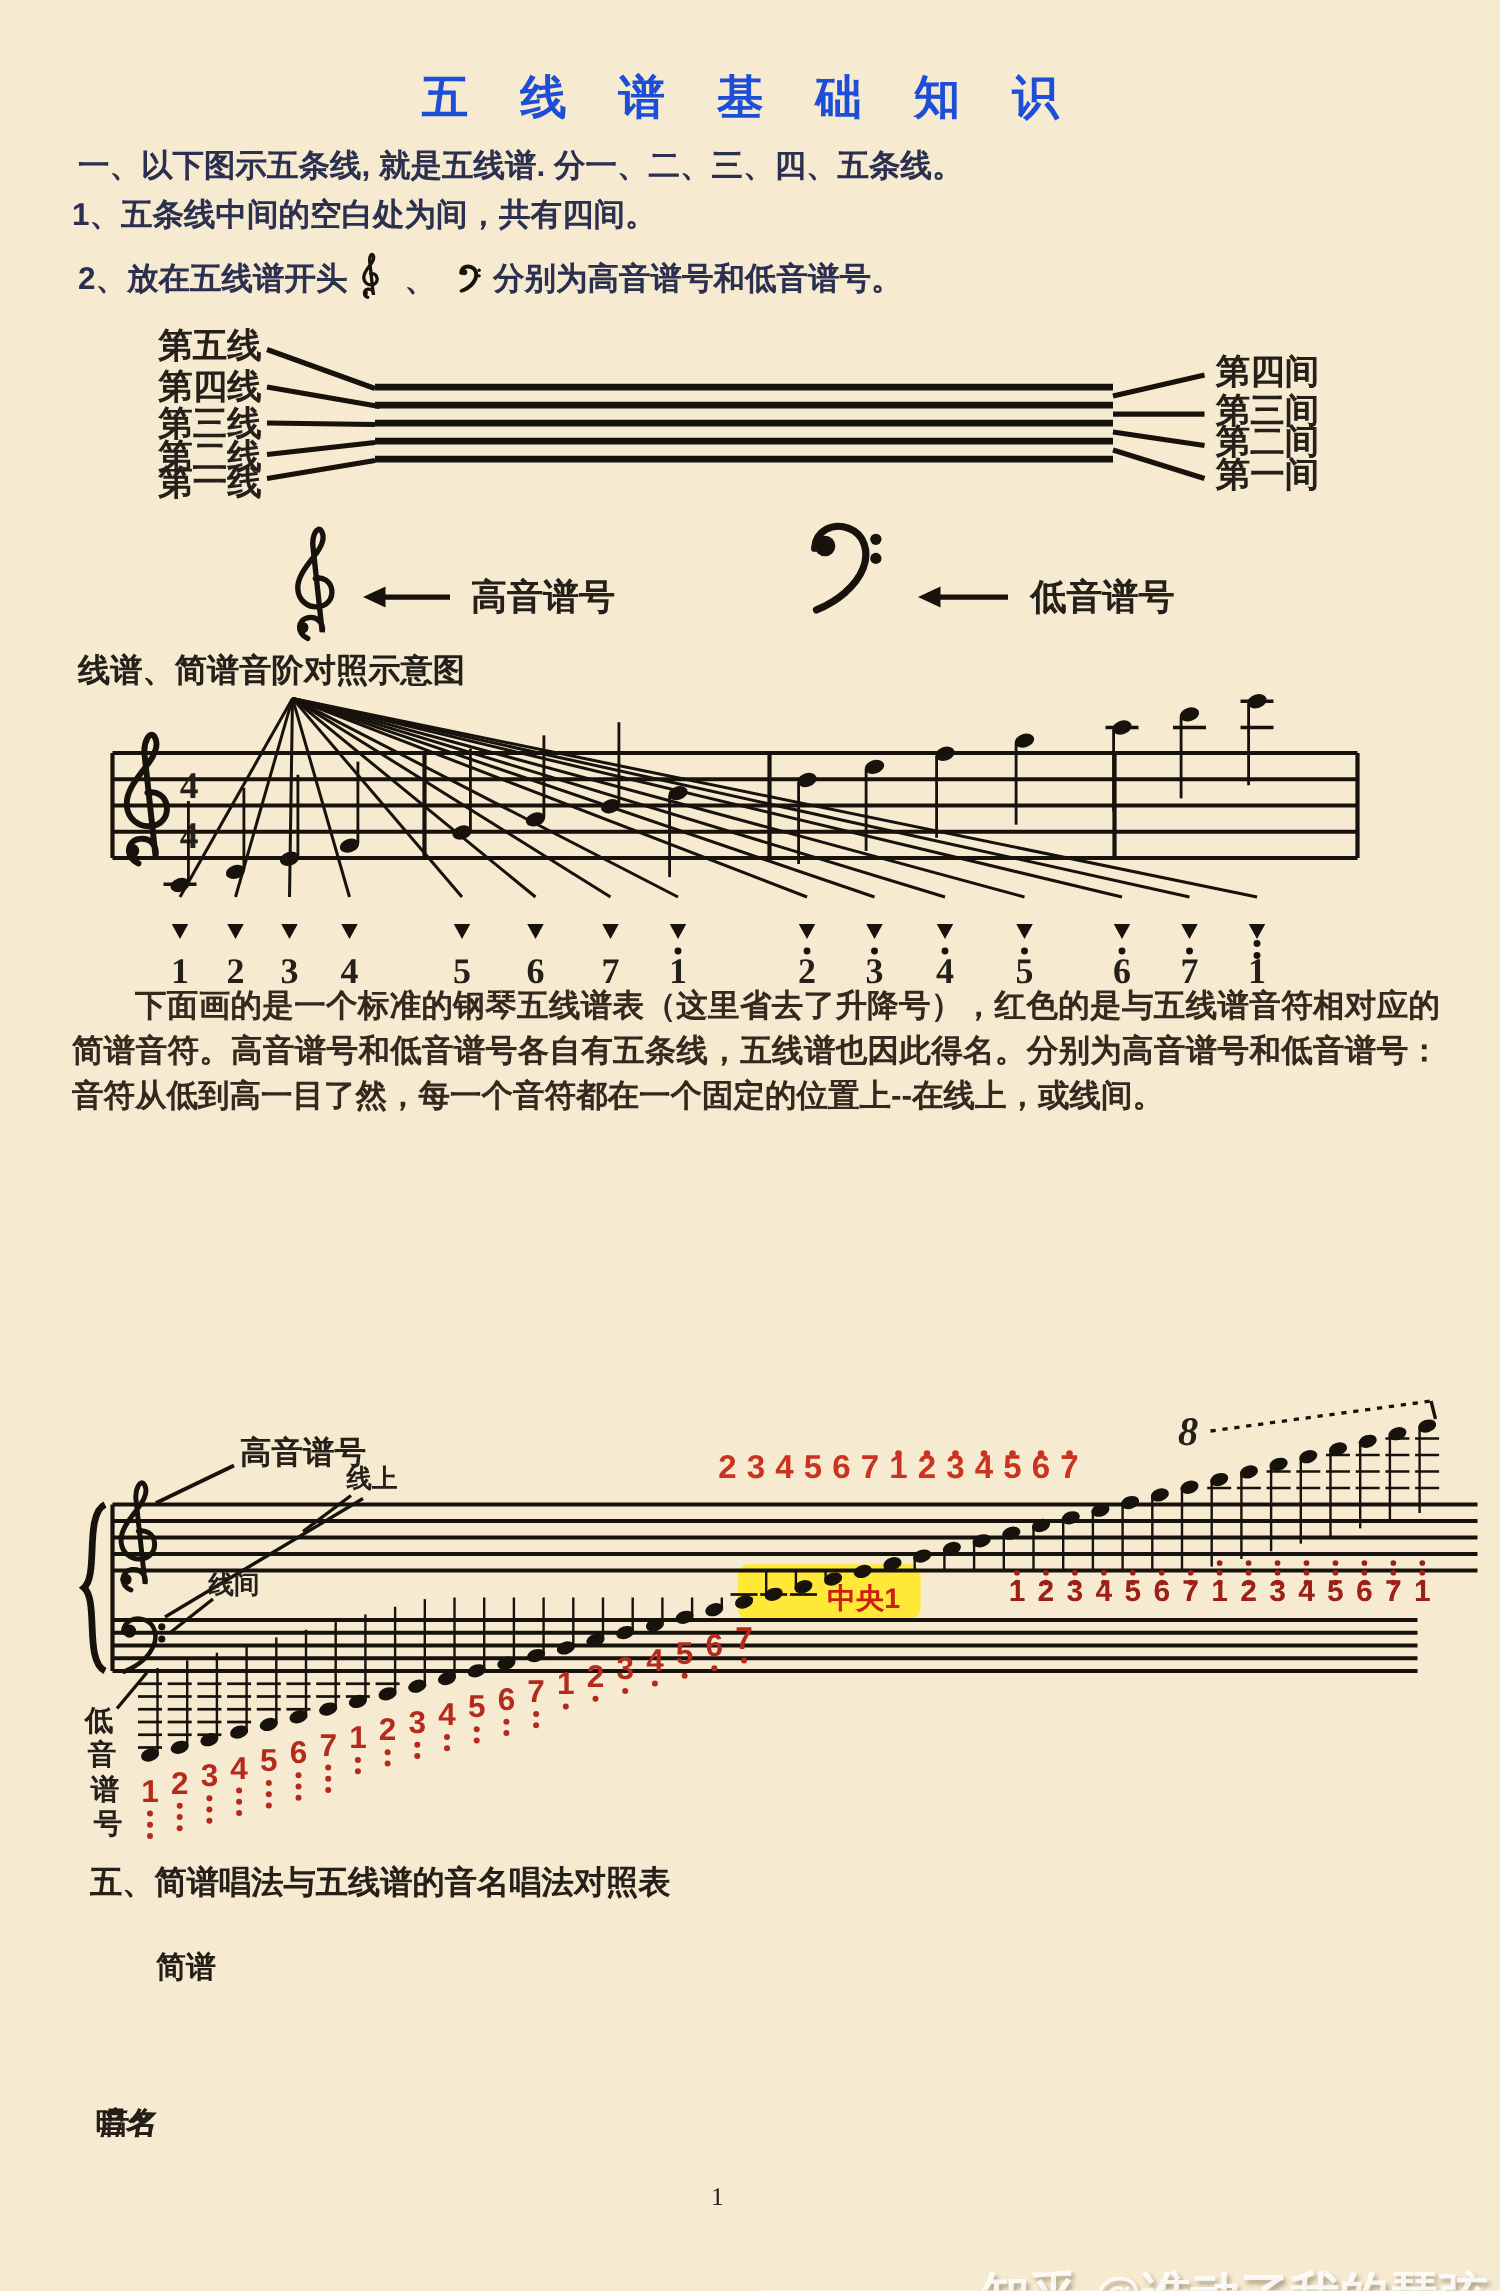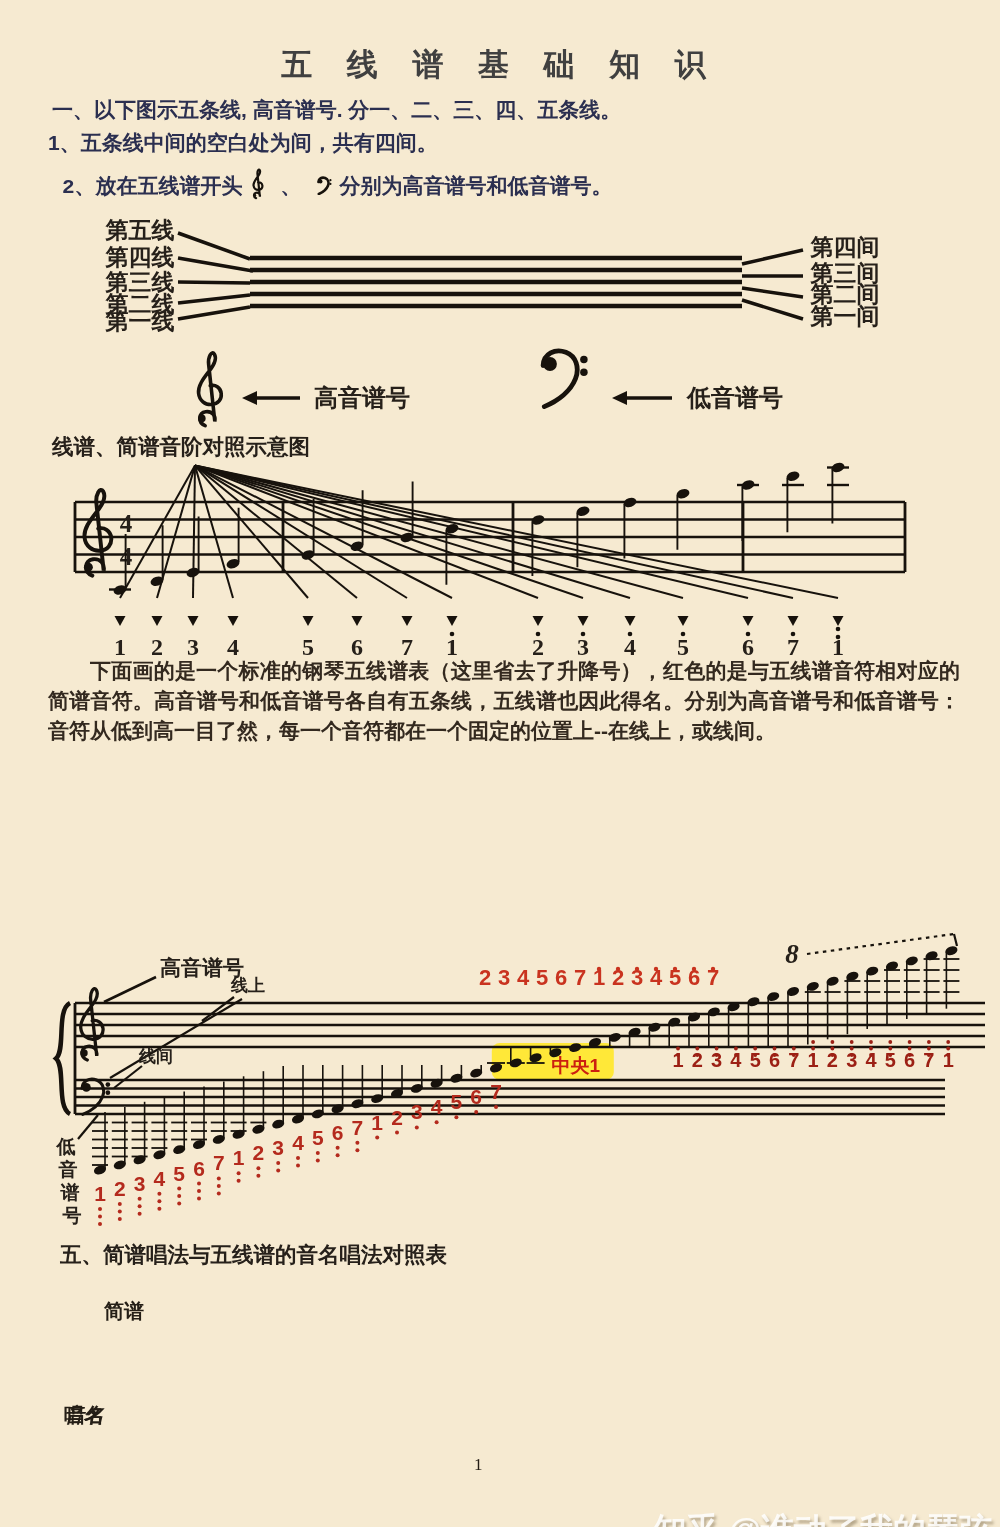--- a/index.html
+++ b/index.html
@@ -1,39 +1,39 @@
 <!DOCTYPE html>
 <html><head>
 <meta charset="utf-8">
 <style>
   html,body{margin:0;padding:0;}
   #page{position:relative;width:1000px;height:1527px;background:#f6ead1;overflow:hidden;
         font-family:"Liberation Sans",sans-serif;color:#241e16;}
   .abs{position:absolute;}
-  .title{width:1000px;text-align:center;font-size:31px;font-weight:800;color:#404040;letter-spacing:13px;}
+  .title{width:1000px;text-align:center;font-size:31px;font-weight:800;color:#1d4ed8;letter-spacing:13px;}
   .intro{font-size:21px;font-weight:700;color:#2b2f50;white-space:nowrap;}
   .heading{font-size:21.5px;font-weight:800;color:#26201a;}
   .para{width:912px;font-size:21px;font-weight:600;color:#33291f;line-height:30px;text-indent:2em;text-align:justify;}
   .rowlabel{font-size:20px;font-weight:800;color:#241e16;}
   .pagenum{font-size:17px;font-family:"Liberation Serif",serif;color:#221c15;}
   .watermark{font-size:33px;font-weight:700;color:rgba(255,255,255,0.86);
              text-shadow:2px 3px 3px rgba(135,118,88,0.6);white-space:nowrap;margin-top:48px;}
   .inline-clef{display:inline-block;vertical-align:middle;margin:0 4px;}
   svg text{user-select:none;}
 </style>
 </head>
 <body>
 
 <div id="page">
 
   <div class="abs title" style="top:44px;left:0;">五 线 谱 基 础 知 识</div>
 
-  <div class="abs intro" style="top:96px;left:52px;">一、以下图示五条线, 高音谱号. 分一、二、三、四、五条线。</div>
+  <div class="abs intro" style="top:96px;left:52px;">一、以下图示五条线, 就是五线谱. 分一、二、三、四、五条线。</div>
   <div class="abs intro" style="top:129px;left:48px;">1、五条线中间的空白处为间，共有四间。</div>
-  <div class="abs intro" style="top:166px;left:62px;font-family:Liberation Mono, monospace;">
+  <div class="abs intro" style="top:166px;left:52px;">
     <span>2、放在五线谱开头</span><span class="inline-clef"><svg id="inline-treble" width="22" height="36" viewBox="0 0 22 36">
           <g transform="translate(11,19) scale(0.44)">
             <path d="M -4.3,30 C -11,27.5 -10.5,18.5 -3.8,17.6 C 1.8,16.9 5.2,21 4.3,26.2 L -1.2,-24.5 C -2,-31.5 1.6,-37.5 3.9,-33.8 C 6.3,-29.8 3.5,-24 -0.6,-18.8 C -6.5,-11.3 -10.8,-5.4 -10.2,1 C -9.6,7.6 -4.2,11.6 1.4,11.2 C 7.4,10.8 10.6,6.3 10,1.2 C 9.4,-4 4.6,-7 0.2,-5.6" fill="none" stroke="#17120c" stroke-width="5" stroke-linecap="round"></path>
             <circle cx="-7.3" cy="23.6" r="3.4" fill="#17120c"></circle>
           </g>
         </svg></span><span style="margin:0 8px;">、</span><span class="inline-clef"><svg id="inline-bass" width="22" height="22" viewBox="0 0 22 22">
           <g transform="translate(10,12) scale(0.44)">
             <circle cx="-8" cy="-8" r="4.6" fill="#17120c"></circle>
             <path d="M -12.6,-7 C -12.2,-14.8 -4.6,-18.6 2.6,-15.8 C 9.4,-13.2 11.8,-5.6 9,1.8 C 5.8,10 -2.6,16.6 -11.8,20.4" fill="none" stroke="#17120c" stroke-width="6" stroke-linecap="round"></path>
             <circle cx="14.6" cy="-11" r="2.5" fill="#17120c"></circle>

